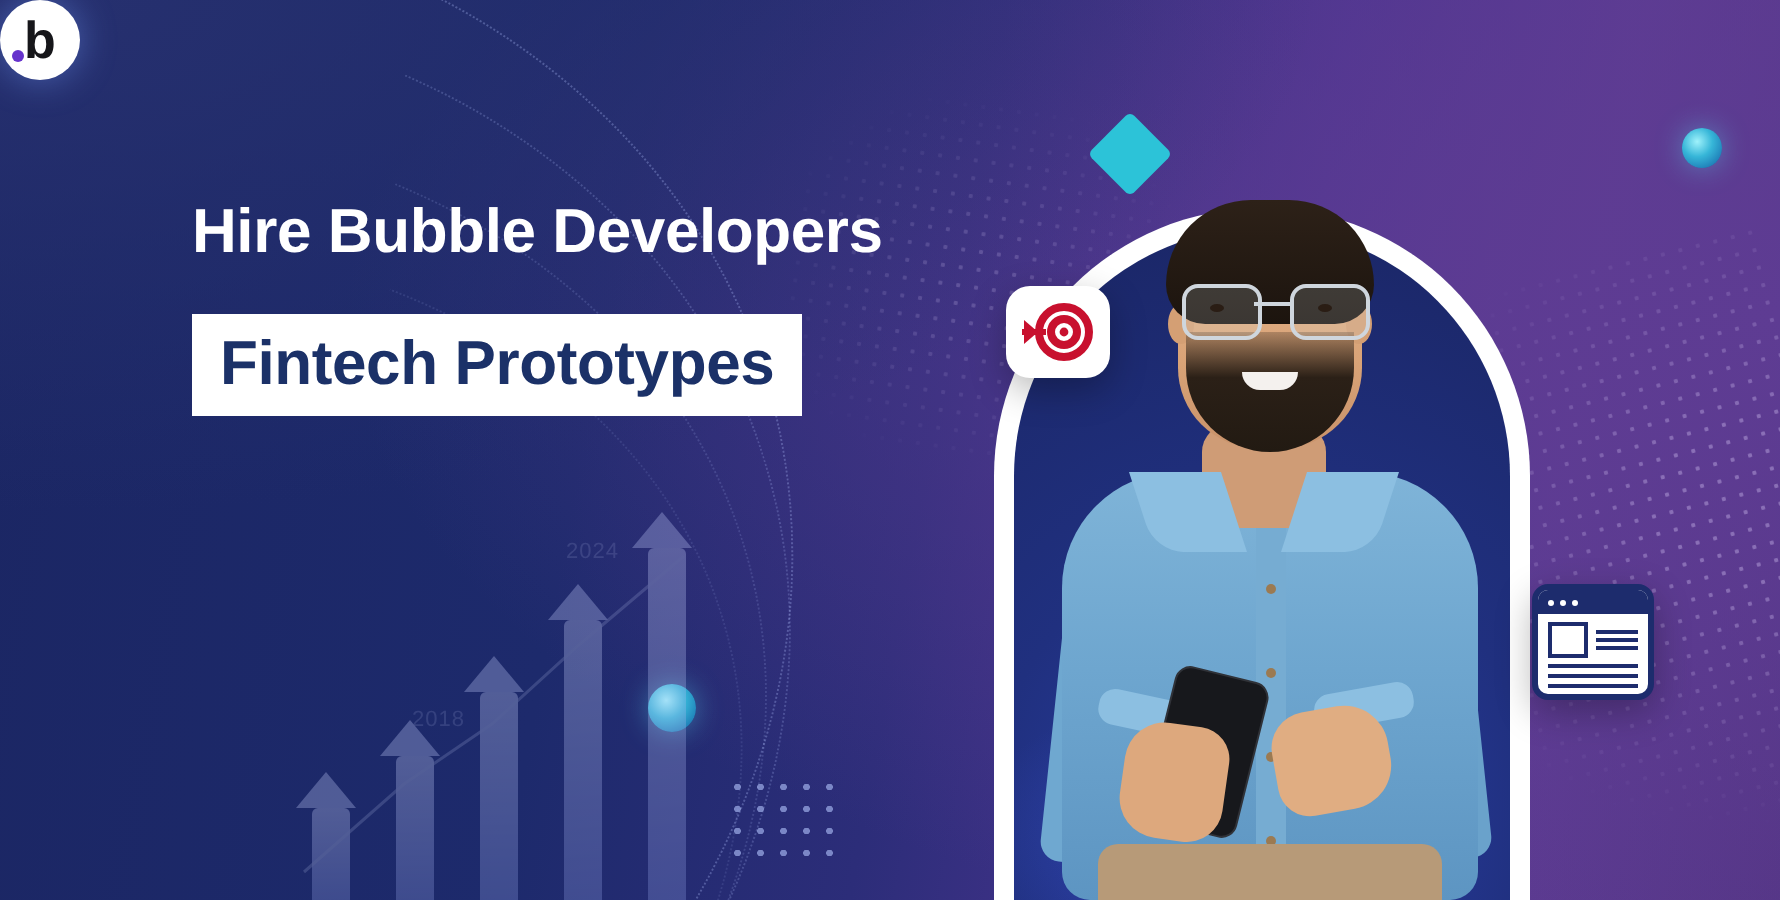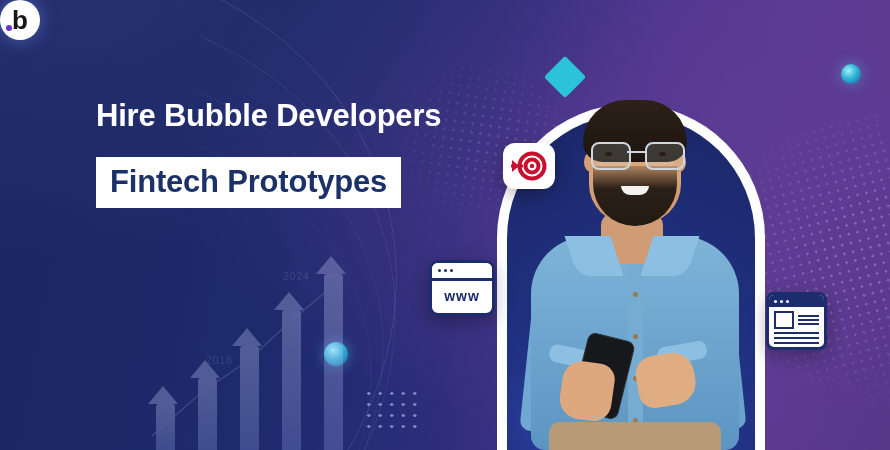--- a/index.html
+++ b/index.html
@@ -256,28 +256,20 @@
   <div class="badge badge-target">
     <svg width="40" height="30" viewBox="0 0 40 30">
       <circle cx="23" cy="15" r="12.5" fill="none" stroke="#c8102e" stroke-width="4"></circle>
       <circle cx="23" cy="15" r="6.5" fill="none" stroke="#c8102e" stroke-width="4"></circle>
       <circle cx="23" cy="15" r="2.2" fill="#c8102e"></circle>
       <path d="M2 15 L14 15" stroke="#c8102e" stroke-width="3"></path>
       <path d="M3 9 L10 15 L3 21 Z" fill="#c8102e"></path>
     </svg>
   </div>
 
-  <div class="badge badge-www">
-    <div class="www-top">
-      <span class="www-dot"></span>
-      <span class="www-dot"></span>
-      <span class="www-dot"></span>
-    </div>
-    <div class="www-text">www</div>
-  </div>
 
   <div class="badge badge-article">
     <div class="art-top">
       <span class="art-dot"></span>
       <span class="art-dot"></span>
       <span class="art-dot"></span>
     </div>
     <div class="art-body">
       <div class="art-row">
         <div class="art-thumb"></div>

